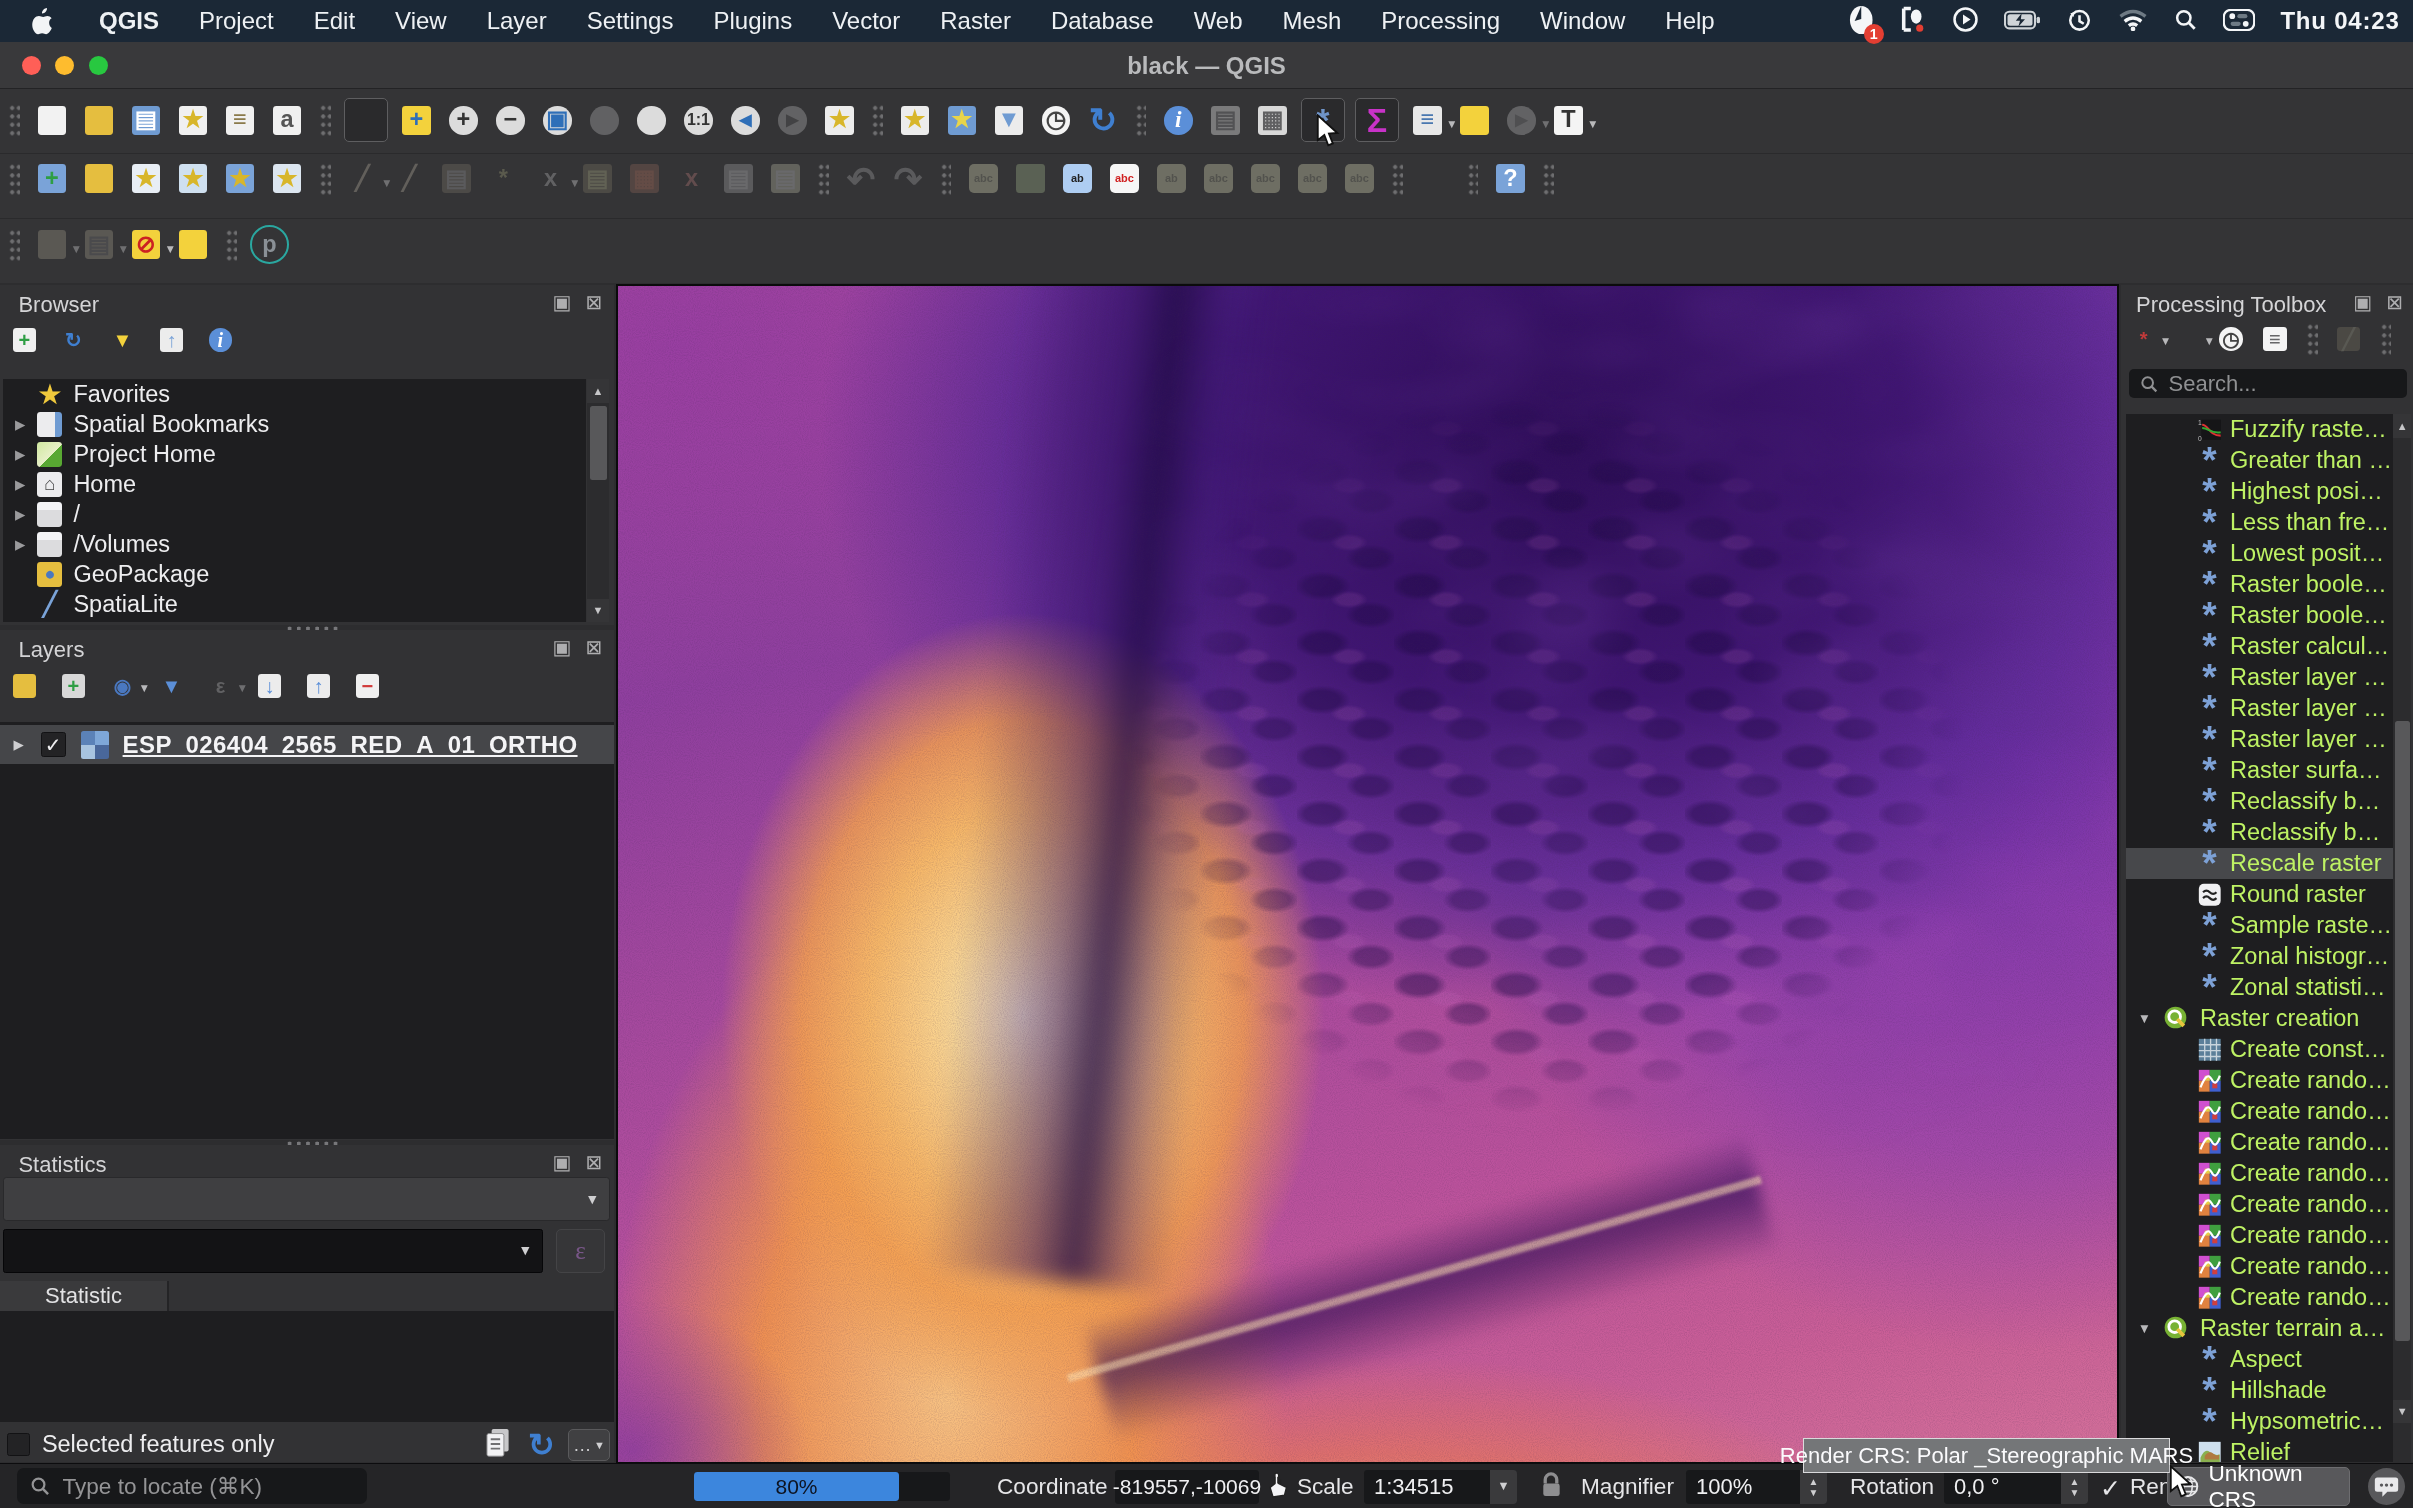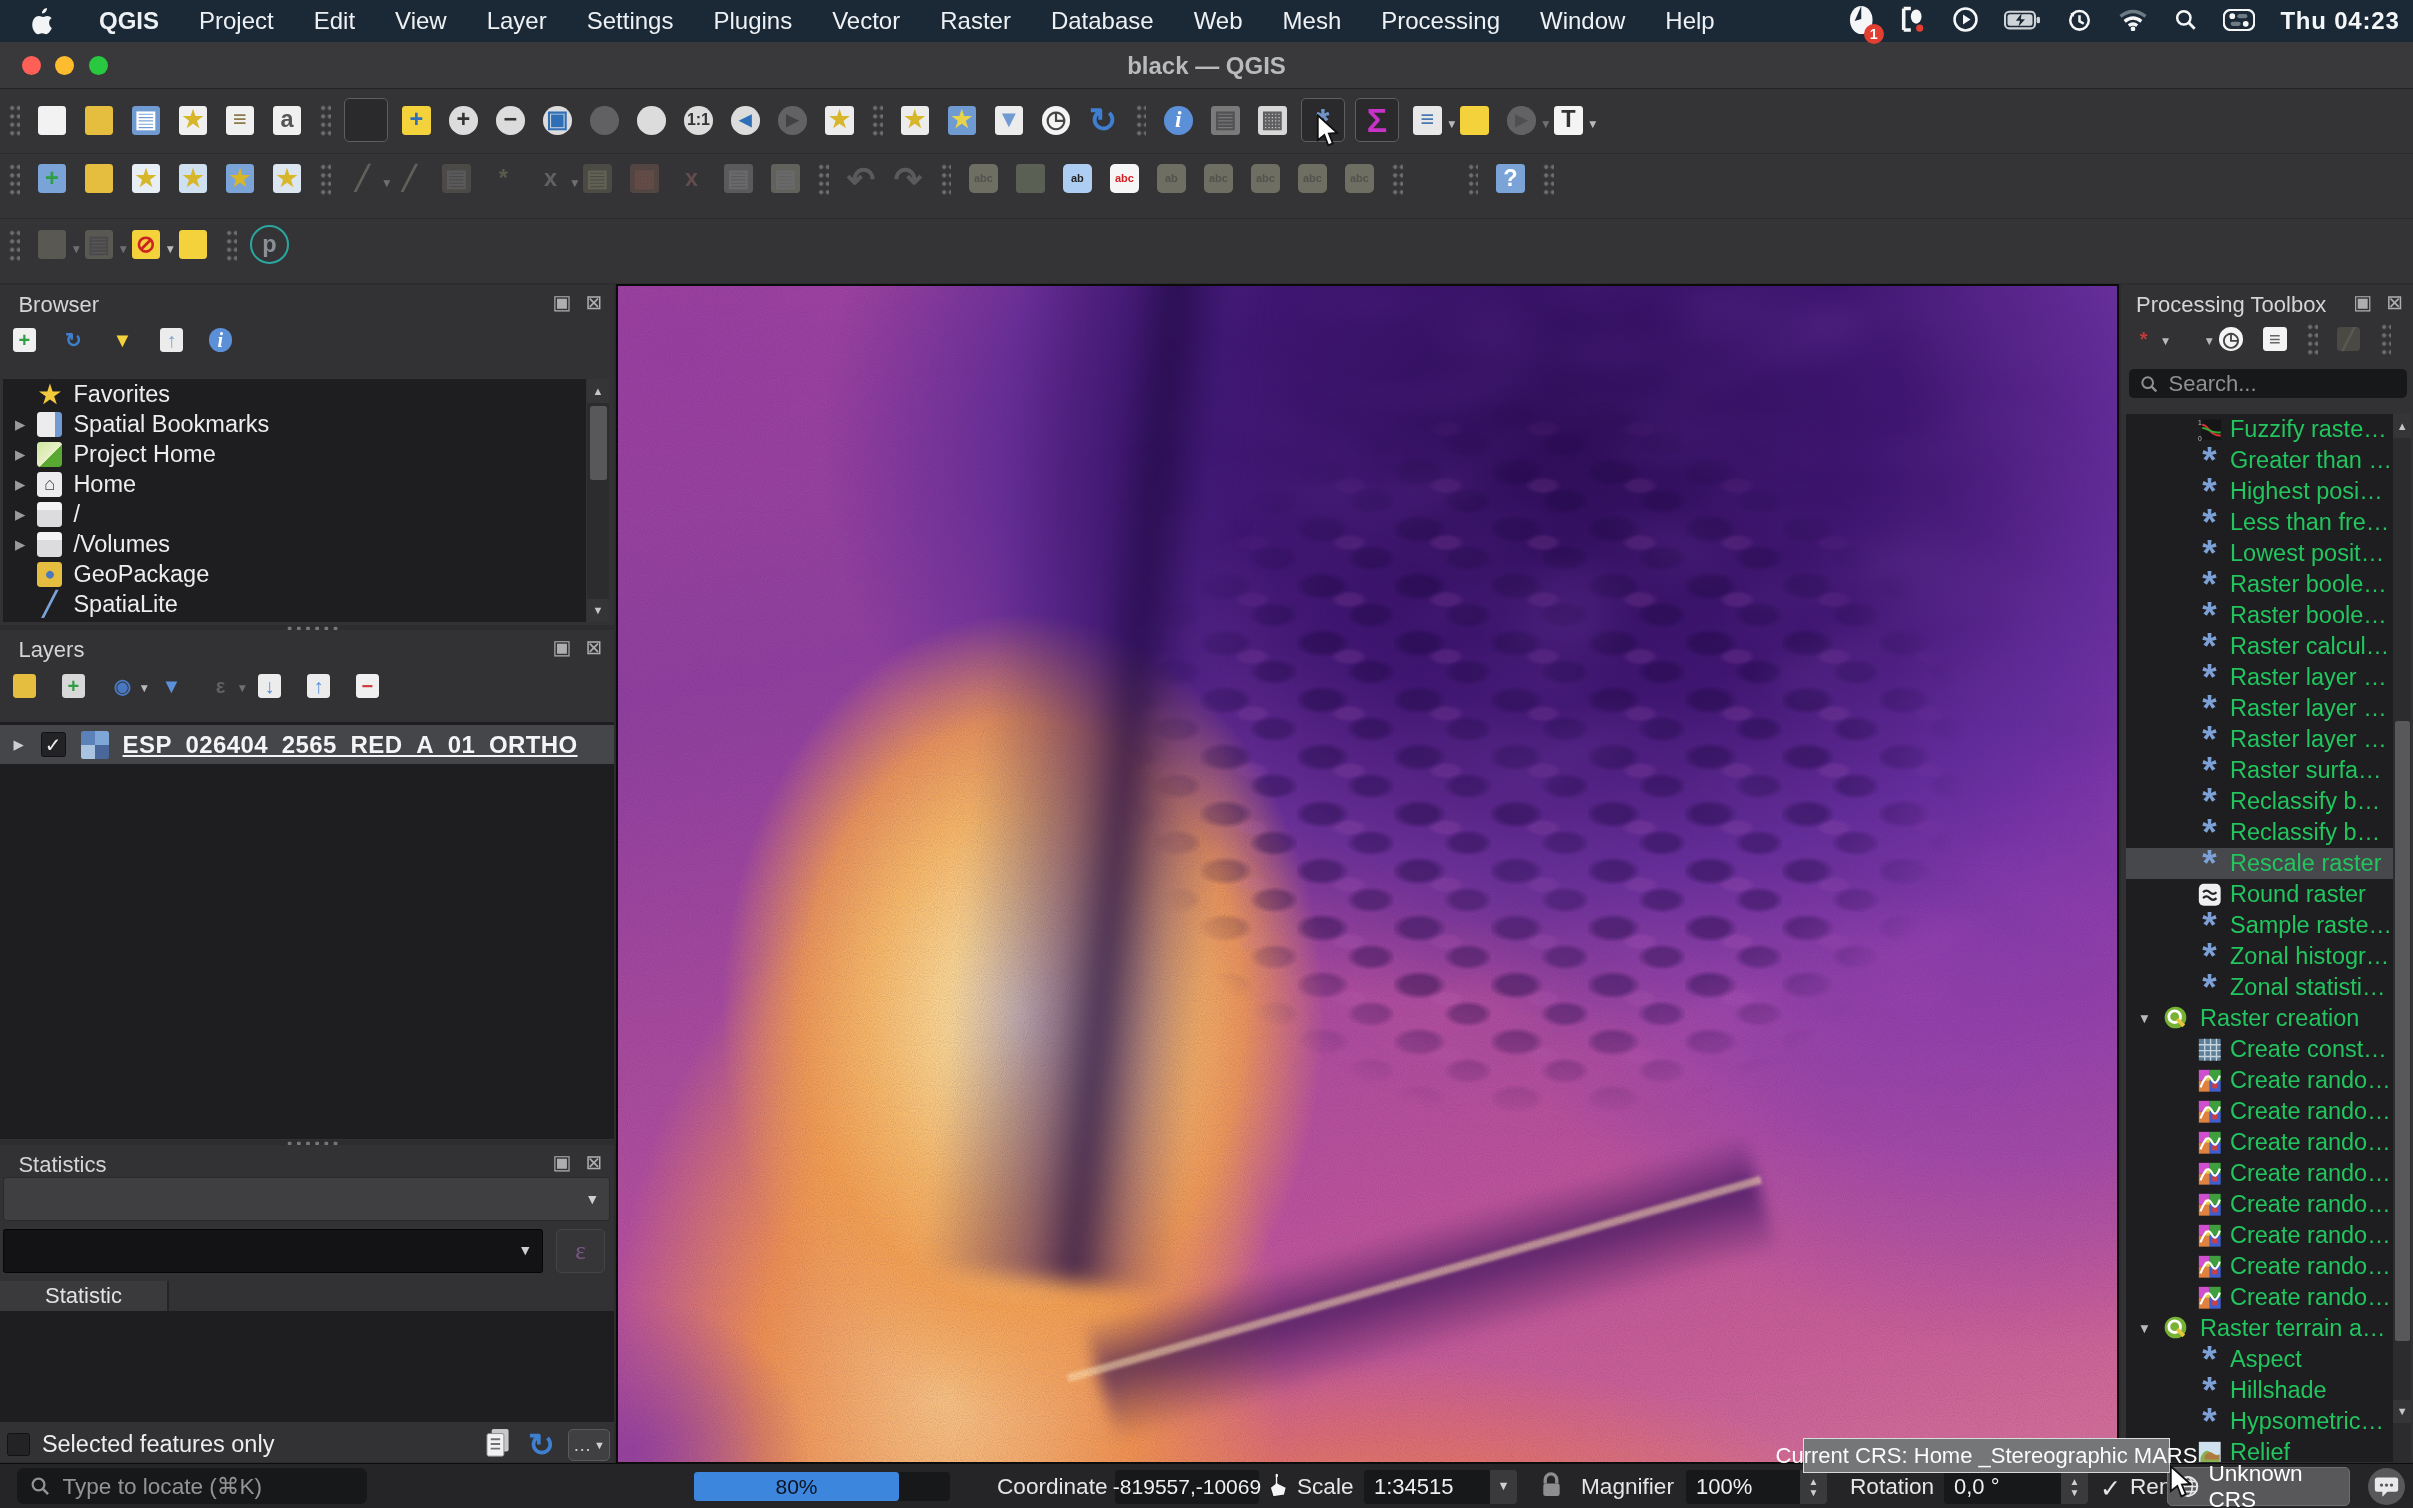--- a/index.html
+++ b/index.html
@@ -111,21 +111,21 @@
 
   
   .toolbox { position:absolute; left:2121px; top:285px; width:292px; height:1177px; background:#323234; }
   .searchbox { position:absolute; background:#17181a; border-radius:5px; display:flex; align-items:center; }
   .searchbox .ph { font-size:22px; color:#8f9092; margin-left:10px; }
   .tblist { position:absolute; left:5px; top:129px; width:267px; height:1048px; background:#1e1e20; overflow:hidden; }
   .tbrow { position:absolute; left:0; width:267px; height:31px; display:flex; align-items:center; }
   .tbrow.sel { background:#47484b; }
   .tbrow .aicon { position:absolute; left:71px; width:25px; height:25px; display:flex; align-items:center; justify-content:center; }
   .tbrow .aicon .ast { font-size:37px; font-weight:bold; color:#7da1d6; line-height:25px; }
-  .tbrow .tlabel { position:absolute; left:104px; font-size:23.5px; color:#22c55e; white-space:nowrap; }
+  .tbrow .tlabel { position:absolute; left:104px; font-size:23.5px; color:#bef264; white-space:nowrap; }
   .tbrow.grp .garr { position:absolute; left:11.7px; font-size:13.4px; color:#b8b8ba; }
   .tbrow.grp .qic { position:absolute; left:37px; }
   .tbrow.grp .tlabel { left:74px; }
 
   
   .statusbar { position:absolute; left:0; top:1463px; width:2413px; height:45px; background:#252527; border-top:1.7px solid #0c0c0e; z-index:50; }
   .sb-label { position:absolute; top:10px; font-size:22.6px; color:#e6e6e8; }
   .sb-box { position:absolute; top:5.9px; height:34px; background:#17181a; border-radius:3.4px; color:#f0f0f2; font-size:22px; display:flex; align-items:center; }
   .spinner { position:absolute; right:0; top:0; width:27px; height:34px; background:#3a3a3c; border-radius:0 3.4px 3.4px 0; display:flex; flex-direction:column; align-items:center; justify-content:center; color:#cfcfd1; font-size:10px; line-height:11px; }
   .locate { position:absolute; left:17px; top:4.2px; width:350px; height:36px; background:#17181a; border-radius:6.7px; display:flex; align-items:center; }
@@ -1024,21 +1024,21 @@
           <span class="tlabel">Relief</span>
         </div>
       </div>
     <div class="vscroll" style="left:272px;top:129px;height:1048px;width:18.4px;">
       <span class="sarr" style="top:0;width:18.4px;">▲</span>
         <span class="thumb" style="top:307px;height:620px;left:1.7px;width:15px;"></span>
         <span class="sarr" style="bottom:39px;width:18.4px;">▼</span>
     </div>
   </div>
 
-  <div class="crstip">Current CRS: Home _Stereographic MARS</div>
+  <div class="crstip">Render CRS: Polar _Stereographic MARS</div>
 
   <div class="statusbar">
     <div class="locate">
       <svg width="22" height="22" viewBox="0 0 30 30" style="margin-left:11.7px;">
           <circle cx="13" cy="13" r="8" fill="none" stroke="#949496" stroke-width="3"></circle>
           <path d="M19 19 L26 26" stroke="#949496" stroke-width="3.4"></path>
         </svg>
       <span class="ph">Type to locate (⌘K)</span>
     </div>
     <div class="progress">

